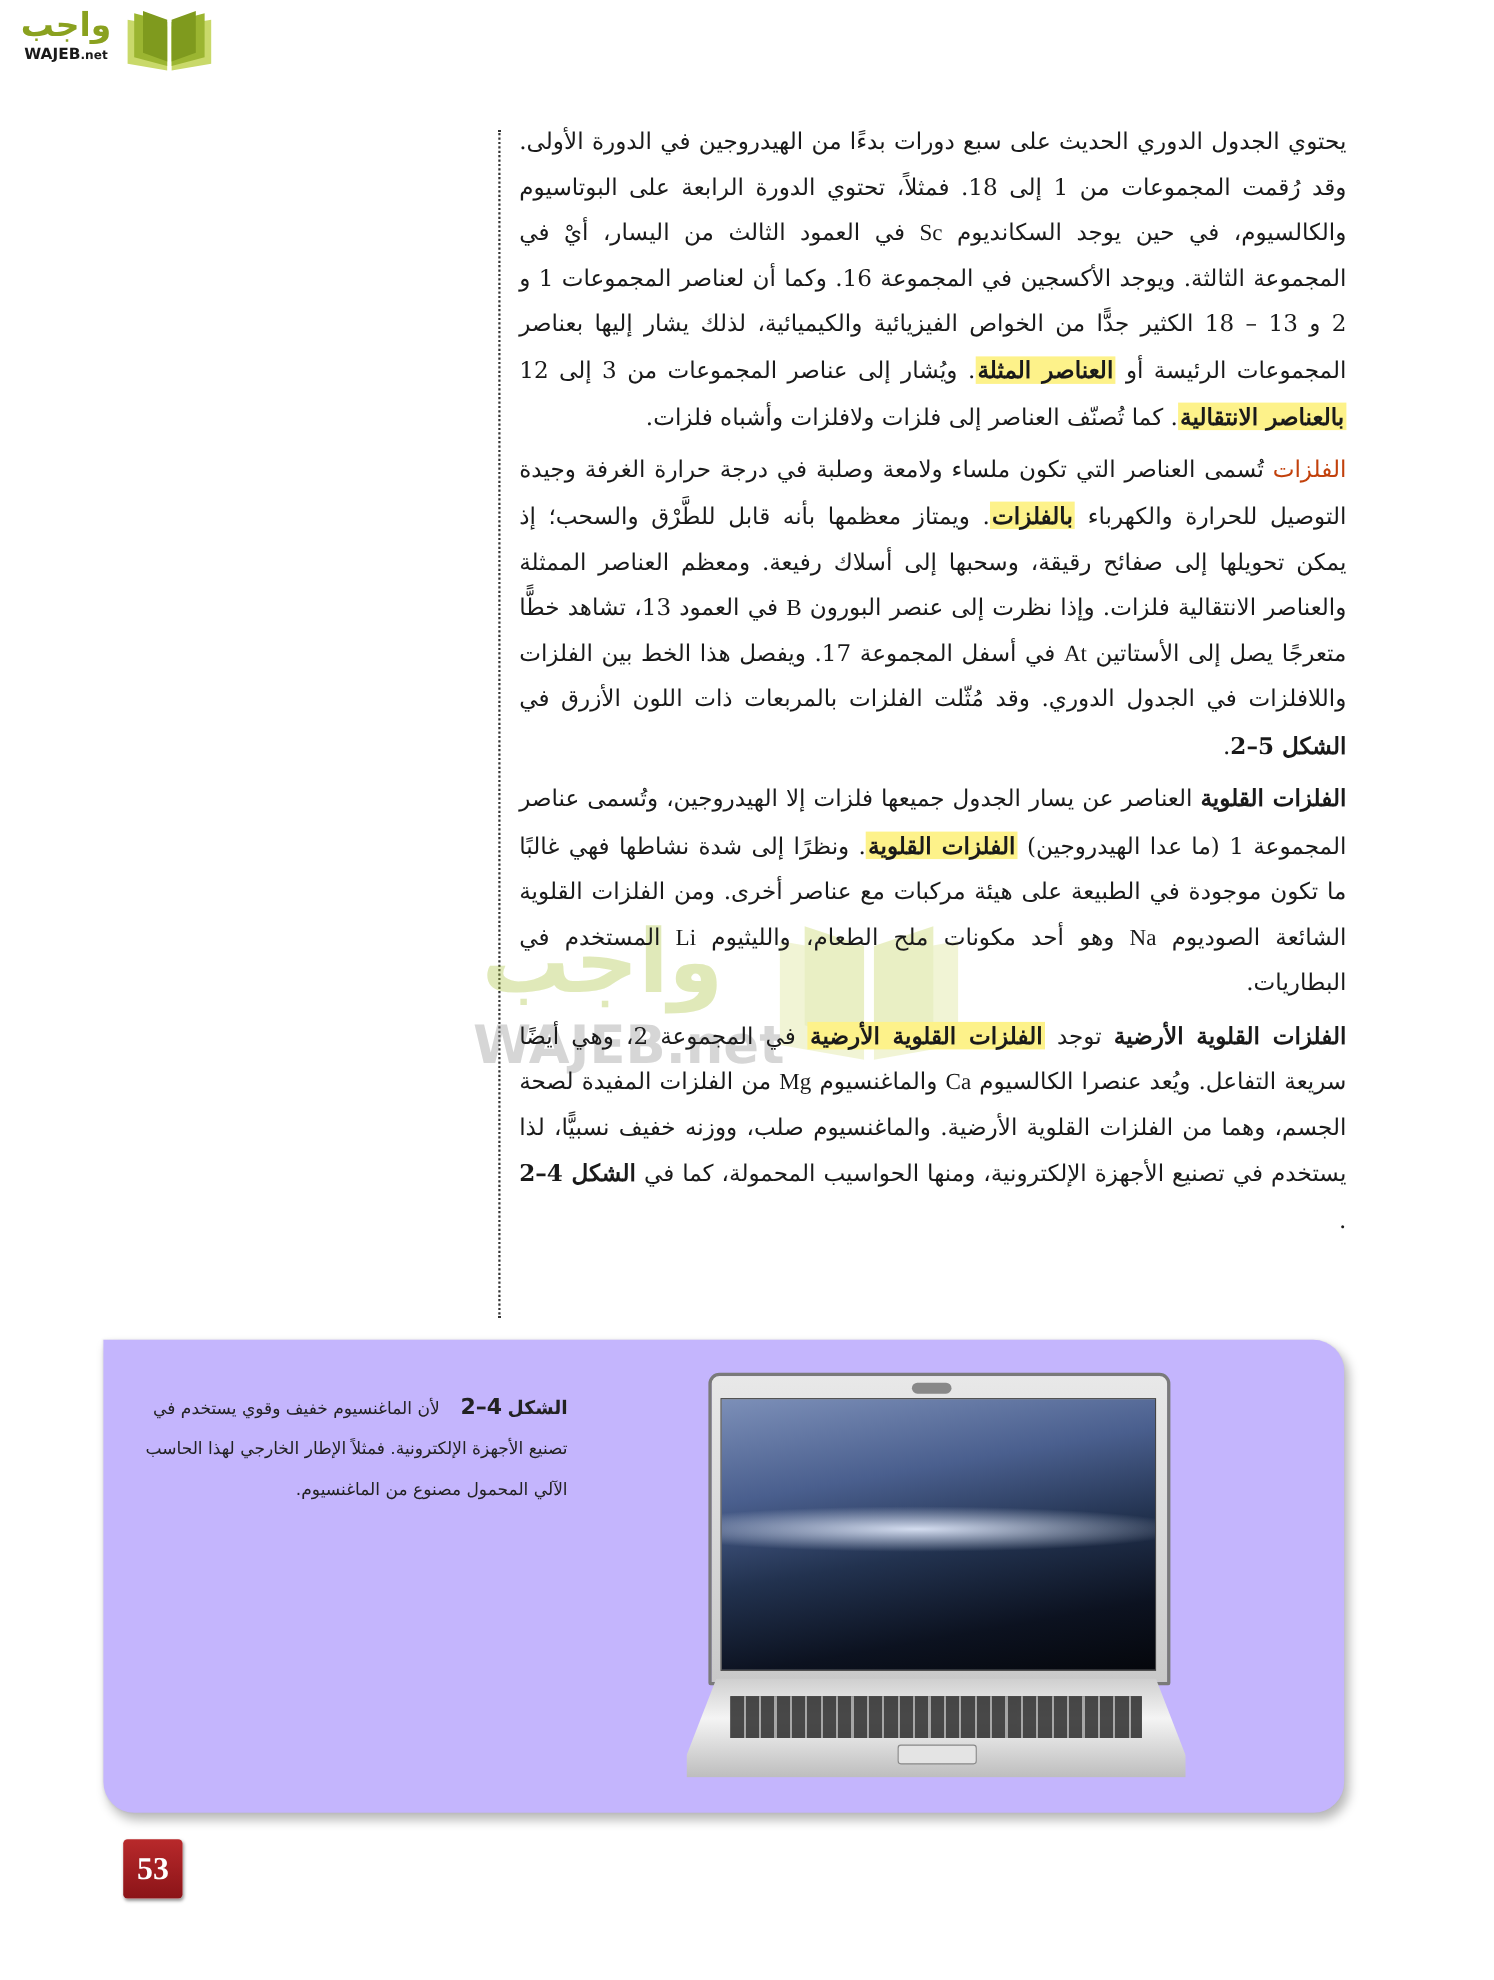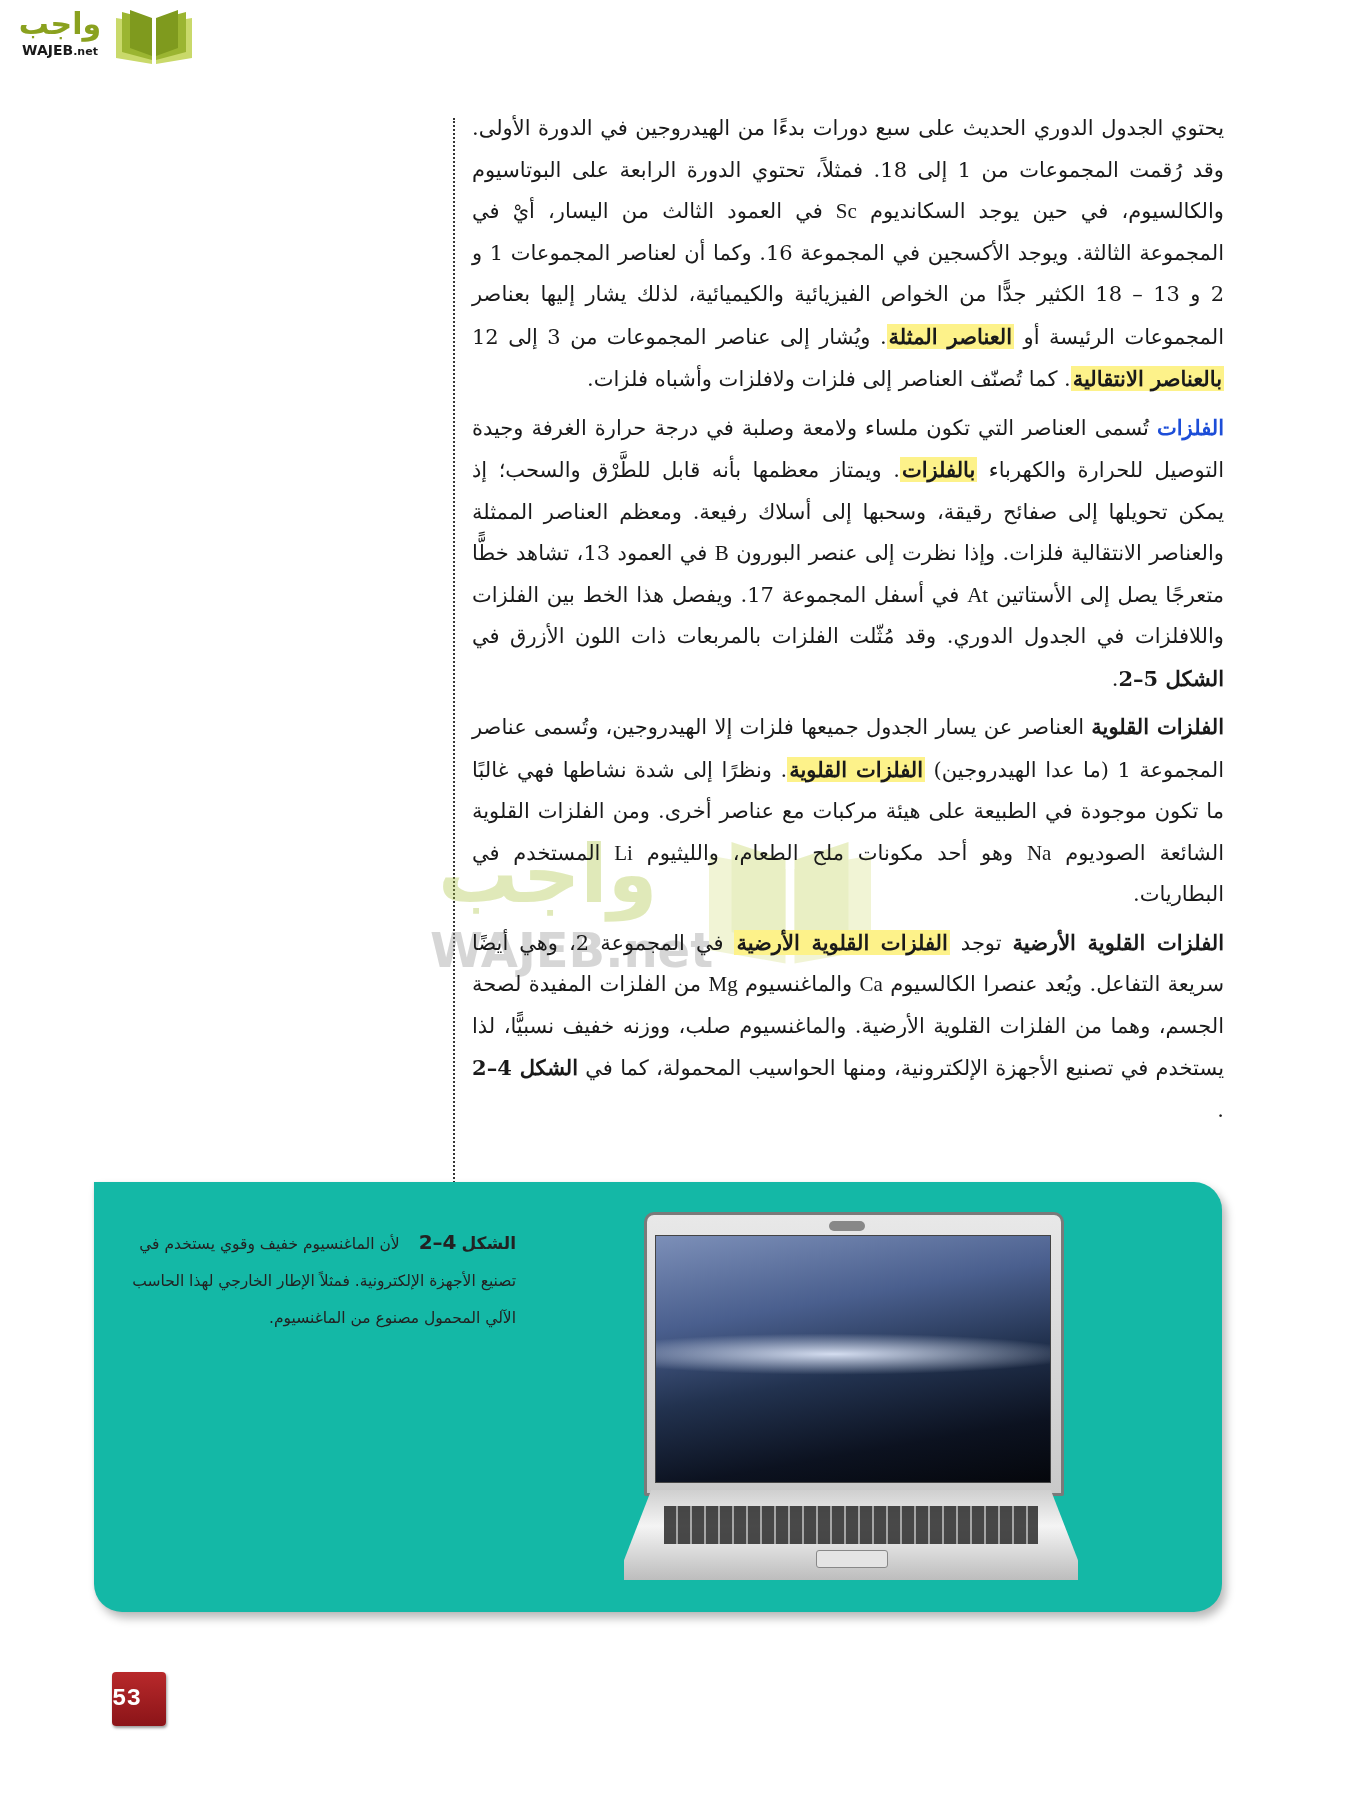--- a/index.html
+++ b/index.html
@@ -19,36 +19,36 @@
   
   .divider { position: absolute; left: 453px; top: 118px; height: 1080px;
              border-left: 2px dotted #333; }
 
   
   .column { position: absolute; left: 472px; top: 108px; width: 752px;
             direction: rtl; text-align: justify; text-align-last: right;
             font-size: 21px; line-height: 41.5px; }
   .column p { margin: 0 0 6px 0; }
   .hl { background: #fdf28a; font-weight: bold; padding: 0 2px; }
-  .term-red { color: #1d4ed8; font-weight: bold; }
+  .term-red { color: #c2410c; font-weight: normal; }
   .term-bold { font-weight: bold; }
   .latin { font-family: "Liberation Serif", serif; }
 
   
   .watermark { position: absolute; left: 430px; top: 830px; width: 480px; height: 160px;
                pointer-events: none; opacity: 0.35; }
   .wm-en { position: absolute; left: 0; top: 92px; font-family: "DejaVu Sans", sans-serif;
            font-weight: bold; font-size: 48px; color: #8c8c8c; }
   .wm-ar { position: absolute; left: 8px; top: 0; font-family: "DejaVu Sans", sans-serif;
            font-weight: bold; font-size: 80px; color: #a9c33a; line-height: 90px; }
   .wm-book { position: absolute; left: 270px; top: 0; width: 180px; height: 150px; }
 
   
-  .figure-card { position: absolute; left: 94px; top: 1182px; width: 1128px; height: 430px;
-                 background: #14b8a6; border-radius: 0 28px 28px 28px;
+  .figure-card { position: absolute; left: 94px; top: 1218px; width: 1128px; height: 430px;
+                 background: #c4b5fd; border-radius: 0 28px 28px 28px;
                  box-shadow: 4px 6px 10px rgba(0,0,0,0.28), -1px 0 2px rgba(0,0,0,0.05); }
   .caption { position: absolute; left: 22px; top: 42px; width: 400px; direction: rtl;
              text-align: right; font-family: "DejaVu Sans", sans-serif; font-size: 15.5px;
              line-height: 37px; color: #222; }
   .caption .fig-label { font-weight: bold; font-size: 17px; }
   .caption .fig-num { font-weight: bold; font-size: 20px; margin-left: 14px; }
 
   
   .laptop { position: absolute; left: 530px; top: 30px; width: 460px; height: 380px; }
   .lid { position: absolute; left: 20px; top: 0; width: 414px; height: 278px;
@@ -67,22 +67,22 @@
   .keys { position: absolute; left: 40px; top: 16px; width: 374px; height: 38px;
           background: repeating-linear-gradient(90deg, #2b2b2b 0 12px, #9a9a9a 12px 14px),
                       #2b2b2b; opacity: 0.85; }
   .touchpad { position: absolute; left: 192px; top: 60px; width: 70px; height: 16px;
               border: 1px solid #888; border-radius: 3px; background: #e4e4e4; }
 
   
   .page-num { position: absolute; left: 112px; top: 1672px; width: 54px; height: 54px;
               background: linear-gradient(#b8292b, #8b1418); border-radius: 4px;
               box-shadow: 1px 2px 3px rgba(0,0,0,0.4);
-              color: #fff; font-family: Liberation Mono, monospace; font-weight: bold;
-              font-size: 24px; line-height: 54px; text-align: left; }
+              color: #fff; font-family: Liberation Serif, serif; font-weight: bold;
+              font-size: 29px; line-height: 54px; text-align: center; }
 </style>
 </head>
 <body>
 
 <div class="logo">
   <div class="logo-text">
     <div class="logo-ar">واجب</div>
     <div class="logo-en"><span>WAJEB</span><small>.net</small></div>
   </div>
   <svg class="logo-book" viewBox="0 0 80 56">

